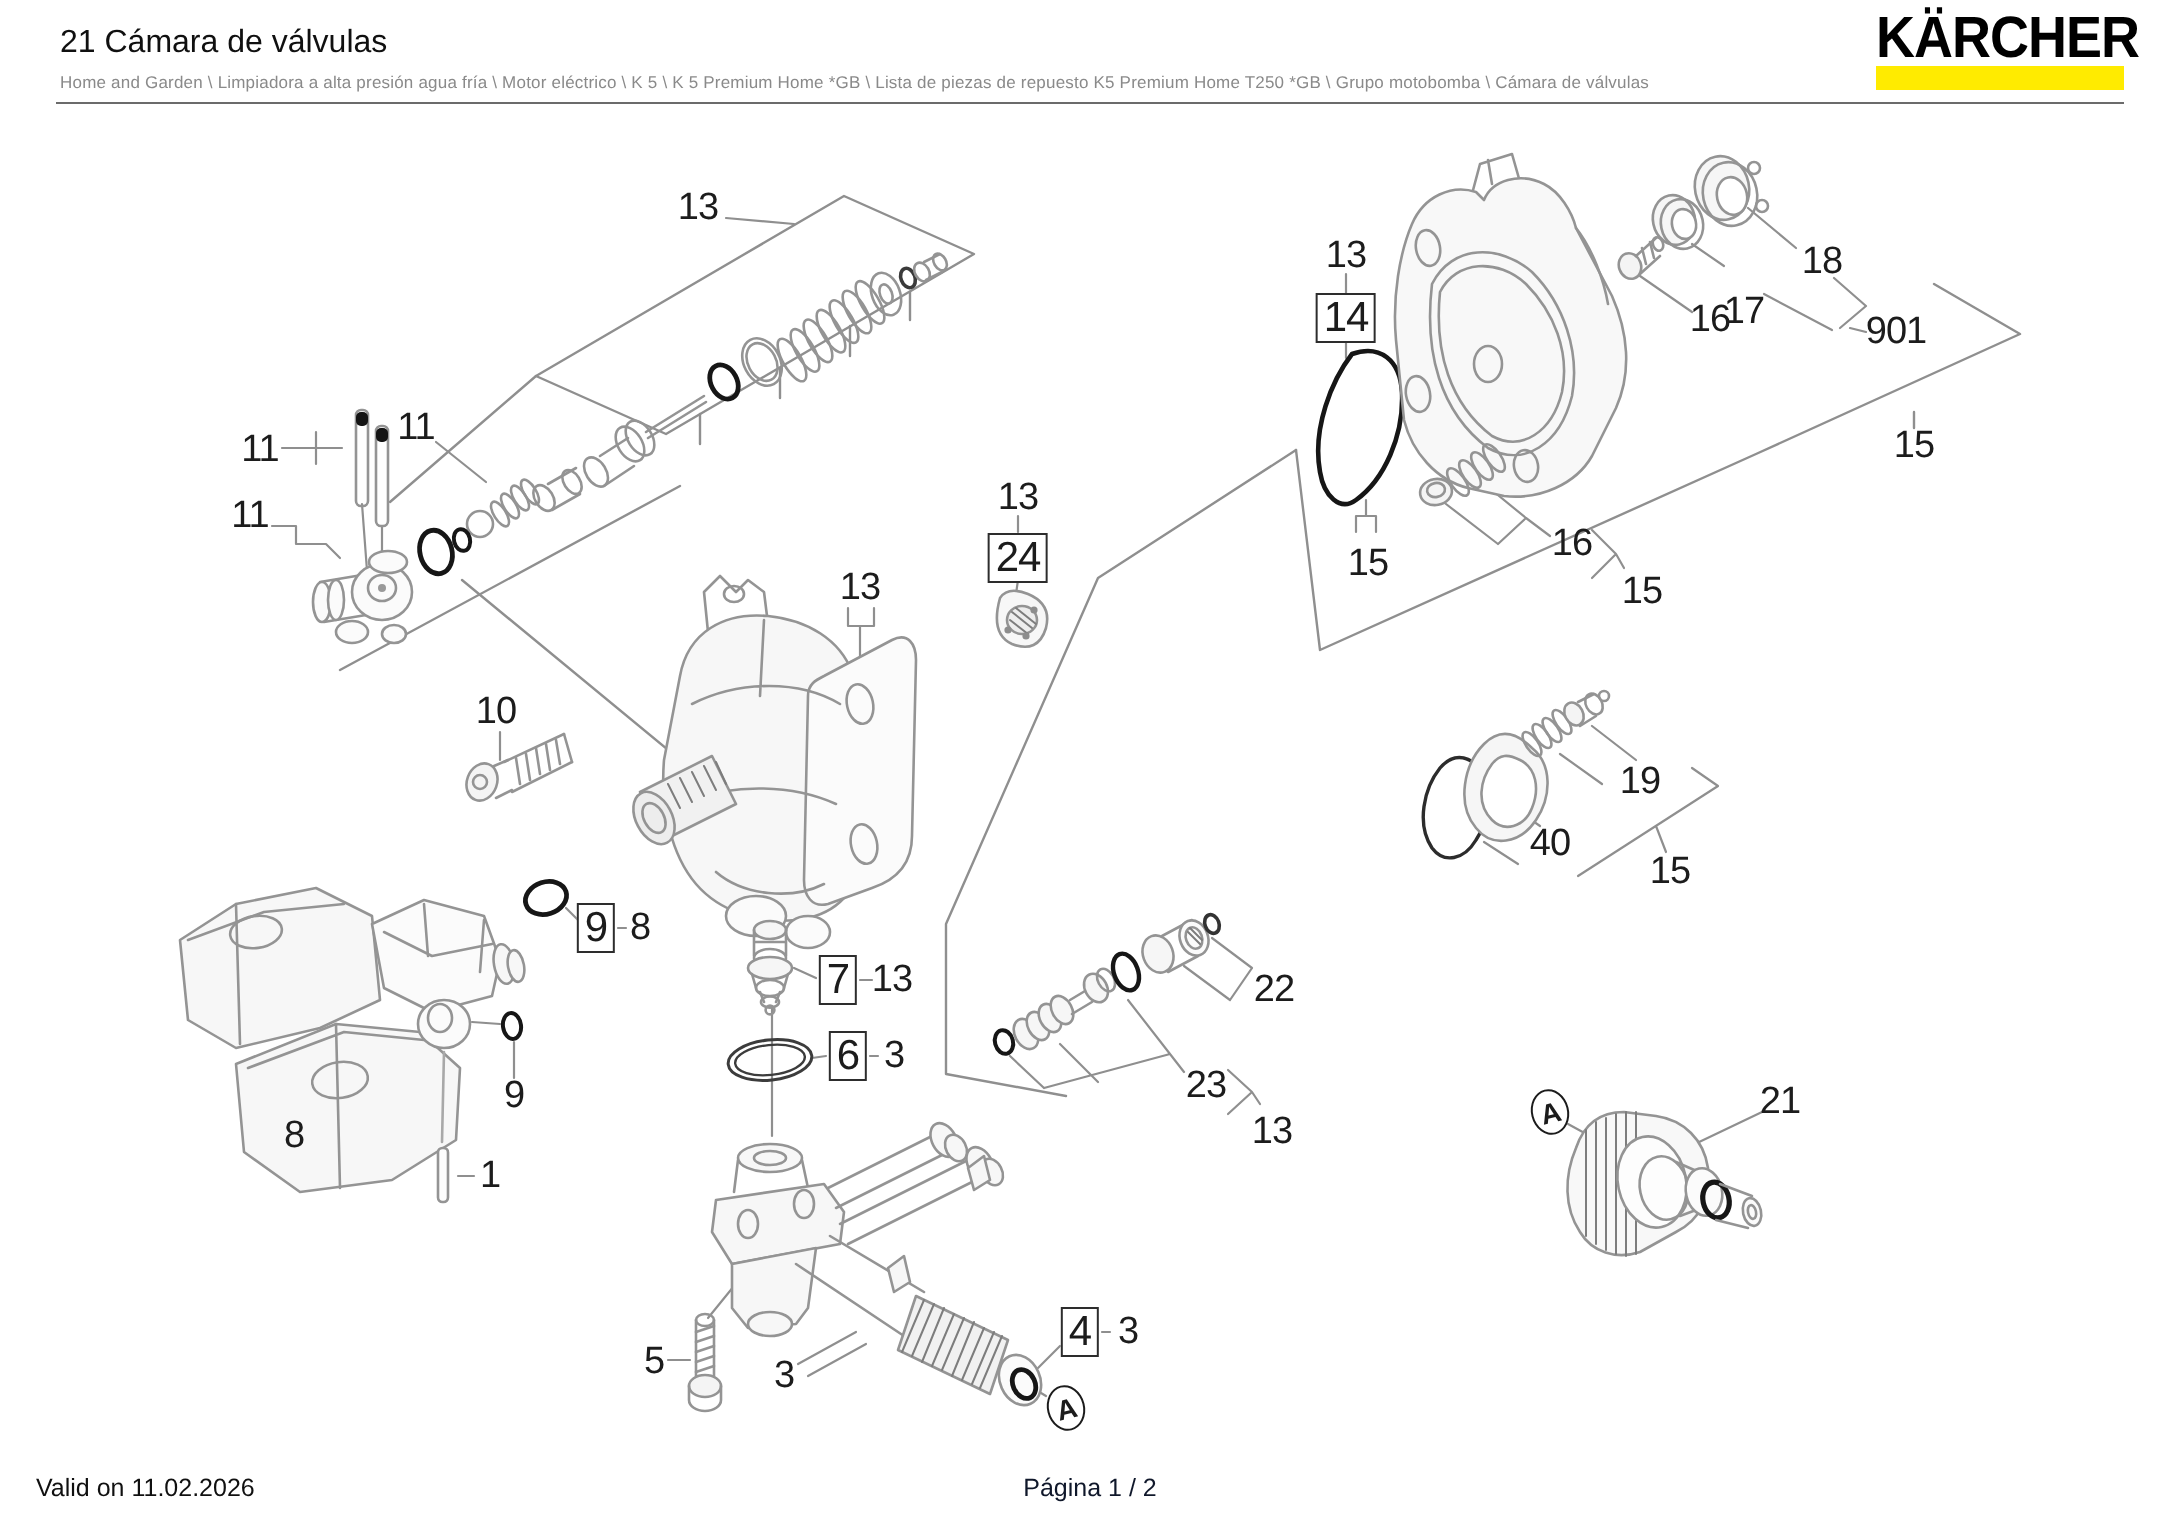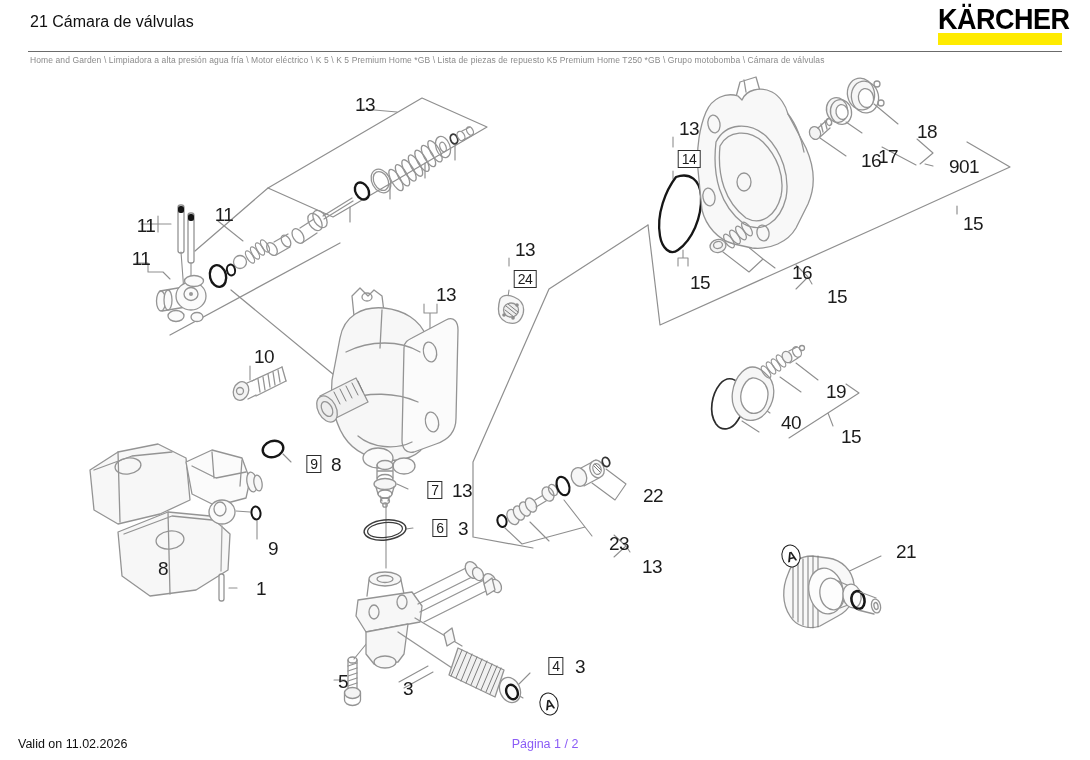--- a/index.html
+++ b/index.html
@@ -2,33 +2,33 @@
 <html><head>
 <meta charset="utf-8">
 <style>
   html,body{margin:0;padding:0;}
   body{
     width:1090px;height:760px;position:relative;background:#fff;overflow:hidden;
     font-family:"Liberation Sans", sans-serif;color:#1d1d1d;
   }
   
   .page-title{position:absolute;left:30px;top:13px;font-size:16px;color:#101010;}
-  .breadcrumb{position:absolute;left:30px;top:36px;font-size:8.5px;color:#8a8a8a;letter-spacing:.1px;white-space:nowrap;margin-top:19px;}
+  .breadcrumb{position:absolute;left:30px;top:36px;font-size:8.5px;color:#8a8a8a;letter-spacing:.1px;white-space:nowrap;}
   .header-rule{position:absolute;left:28px;right:28px;top:51px;border-top:1px solid #6b6b6b;}
   .logo{position:absolute;right:28px;top:6px;width:124px;}
   .logo-text{font-size:27px;font-weight:700;letter-spacing:-.5px;color:#000;transform:scaleY(1.08);display:block;line-height:26px;}
   .logo-bar{height:12px;margin-top:1px;width:100%;}
   
   .valid-on{position:absolute;left:18px;top:737px;font-size:12.5px;color:#101010;}
-  .page-num{position:absolute;left:50%;transform:translateX(-50%);top:737px;font-size:12.5px;color:#8b5cf6;}
+  .page-num{position:absolute;left:50%;transform:translateX(-50%);top:737px;font-size:12.5px;color:#0f172a;}
   
   .art{position:absolute;left:0;top:0;pointer-events:none;}
-  .label-layer{position:absolute;left:0;top:0;width:902px;height:760px;margin-left:16px;}
+  .label-layer{position:absolute;left:0;top:0;width:902px;height:760px;}
   .lbl{position:absolute;transform:translate(-50%,-50%);font-size:19px;letter-spacing:-.5px;color:#1c1c1c;white-space:nowrap;line-height:1;}
-  .lbl.boxed{font-size:14px;border:1.4px solid #2d2d2d;padding:1px 3px;background:#fff;text-align:right;}
+  .lbl.boxed{font-size:21px;border:1.4px solid #2d2d2d;padding:1px 3px;background:#fff;text-align:right;}
   .lbl.circled{font-size:14px;font-weight:700;border:1.7px solid #1c1c1c;width:17px;height:21px;border-radius:50%;
     display:flex;align-items:center;justify-content:center;background:#fff;
     transform:translate(-50%,-50%) rotate(-14deg);}
 </style>
 </head>
 <body>
 
 <div class="page-title">21 Cámara de válvulas</div>
 <div class="breadcrumb">Home and Garden \ Limpiadora a alta presión agua fría \ Motor eléctrico \ K 5 \ K 5 Premium Home *GB \ Lista de piezas de repuesto K5 Premium Home T250 *GB \ Grupo motobomba \ Cámara de válvulas</div>
 <div class="header-rule"></div>

